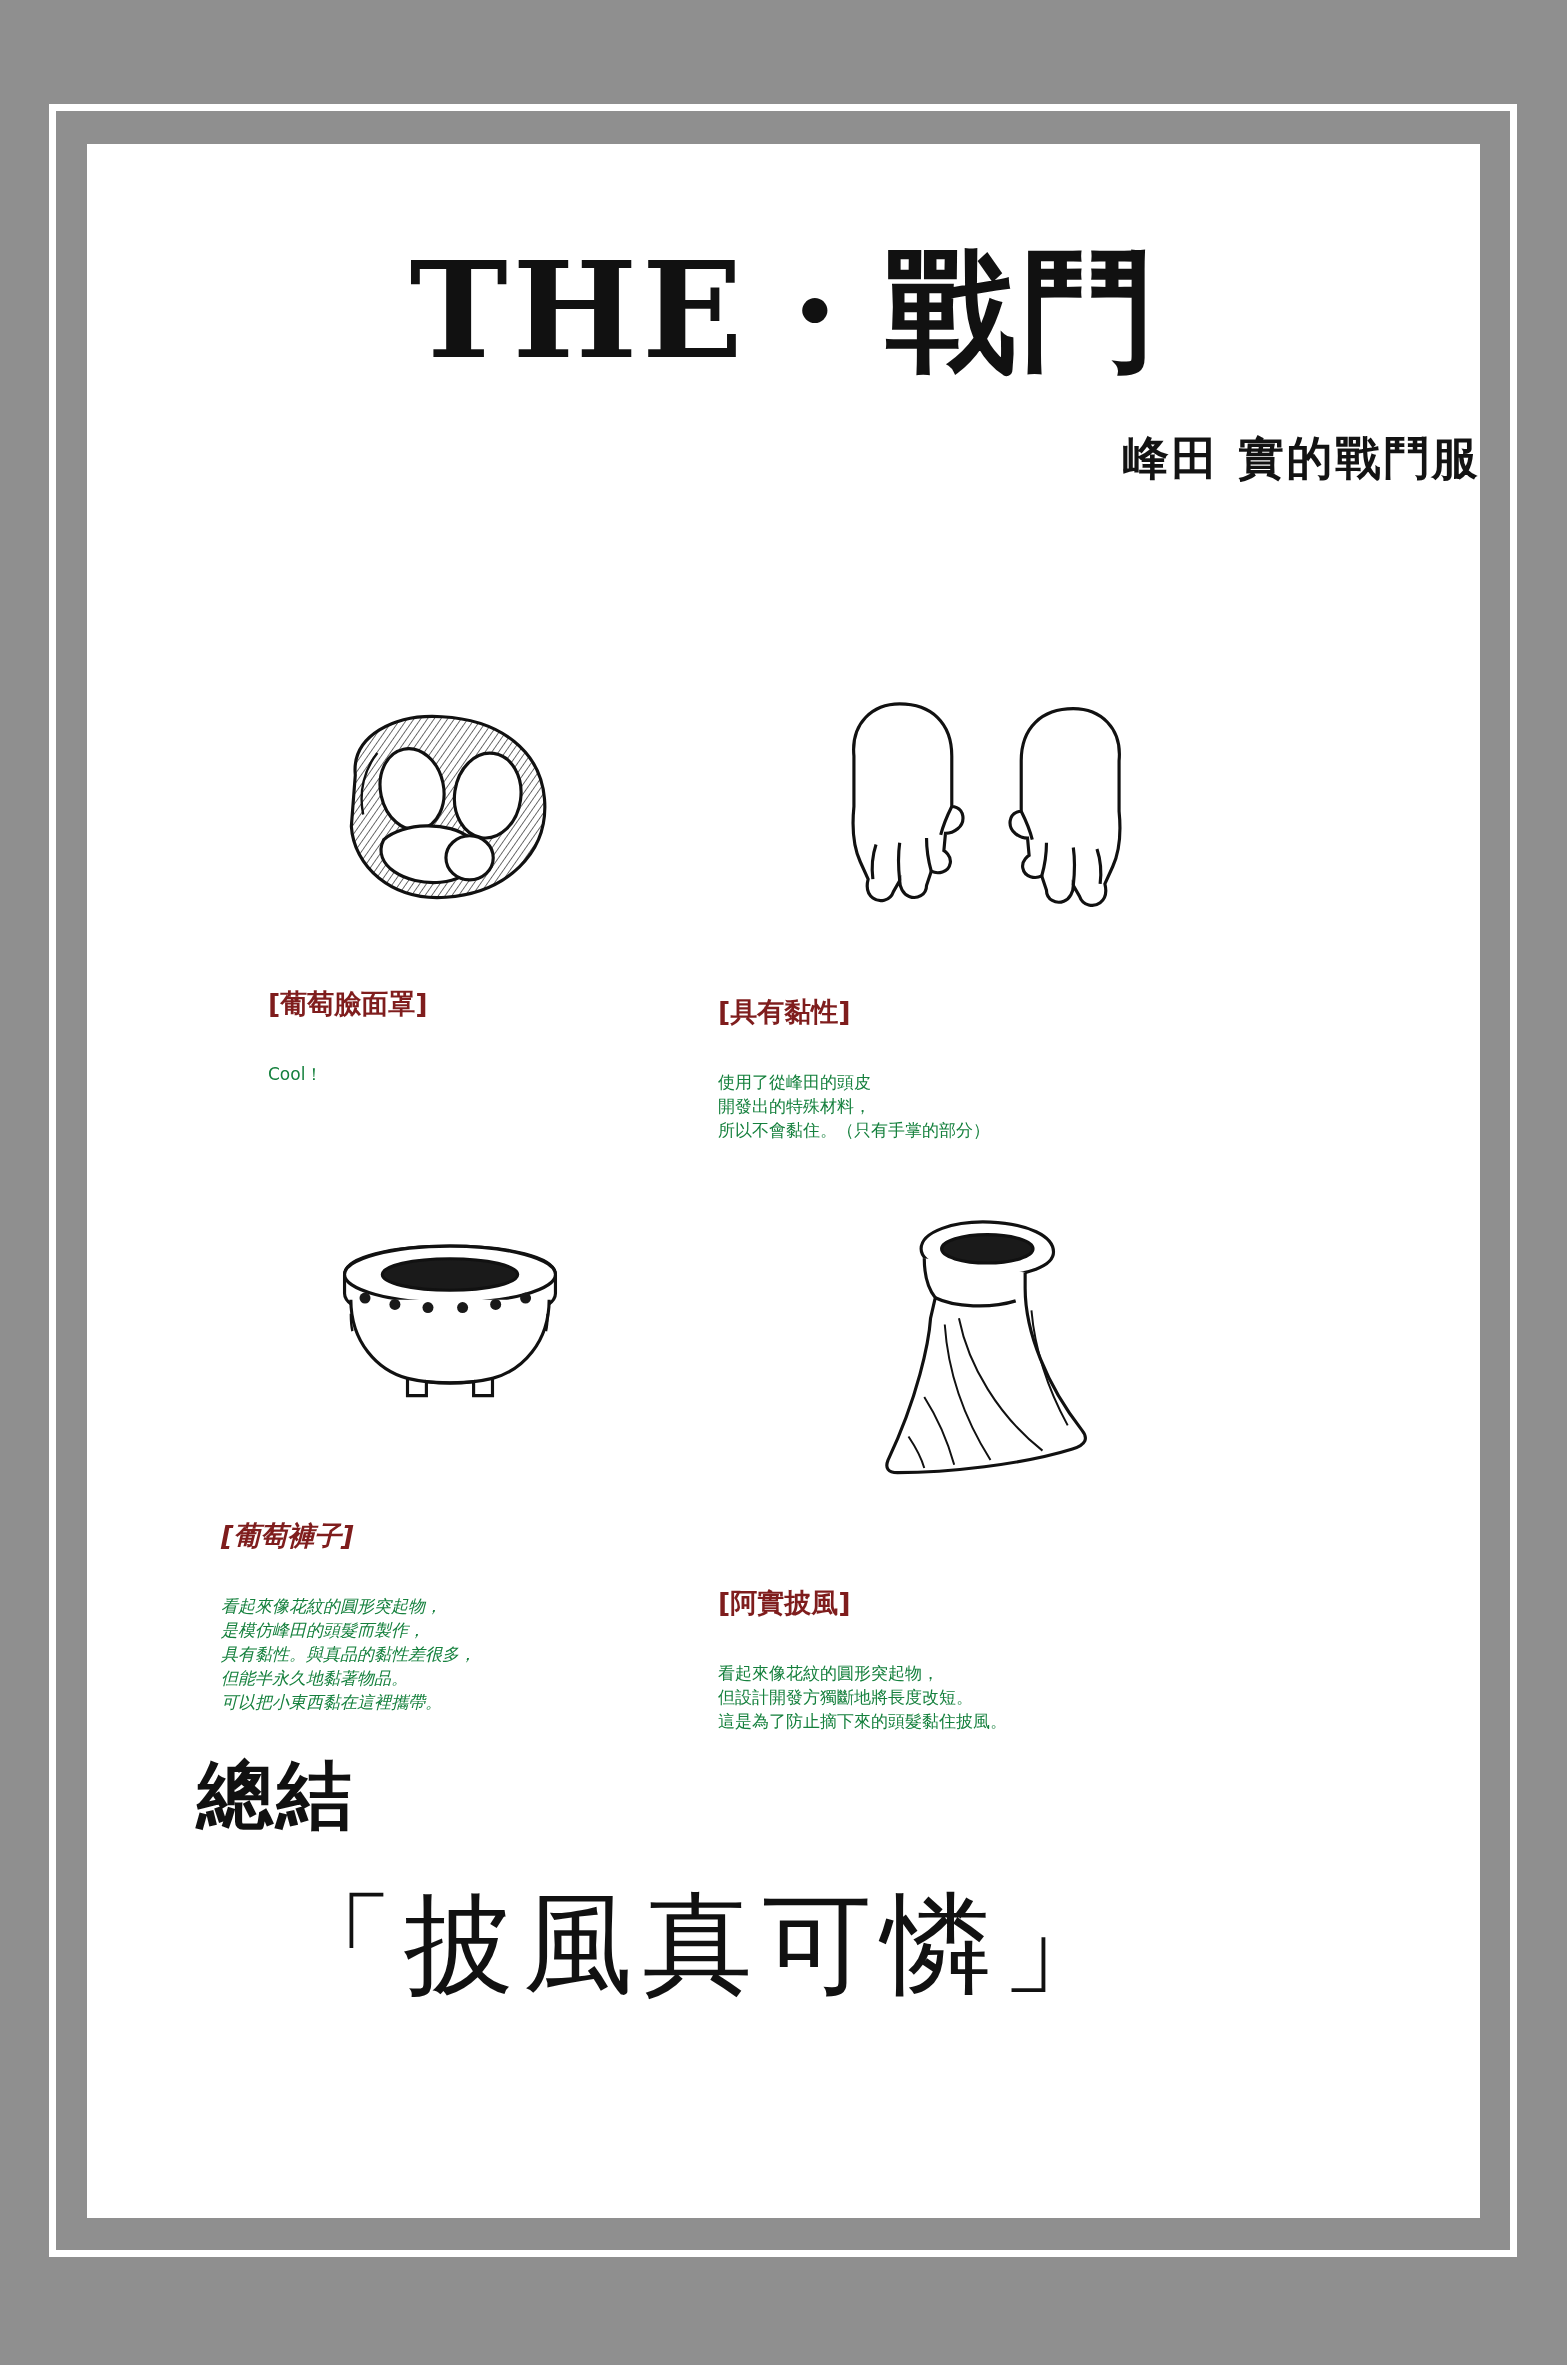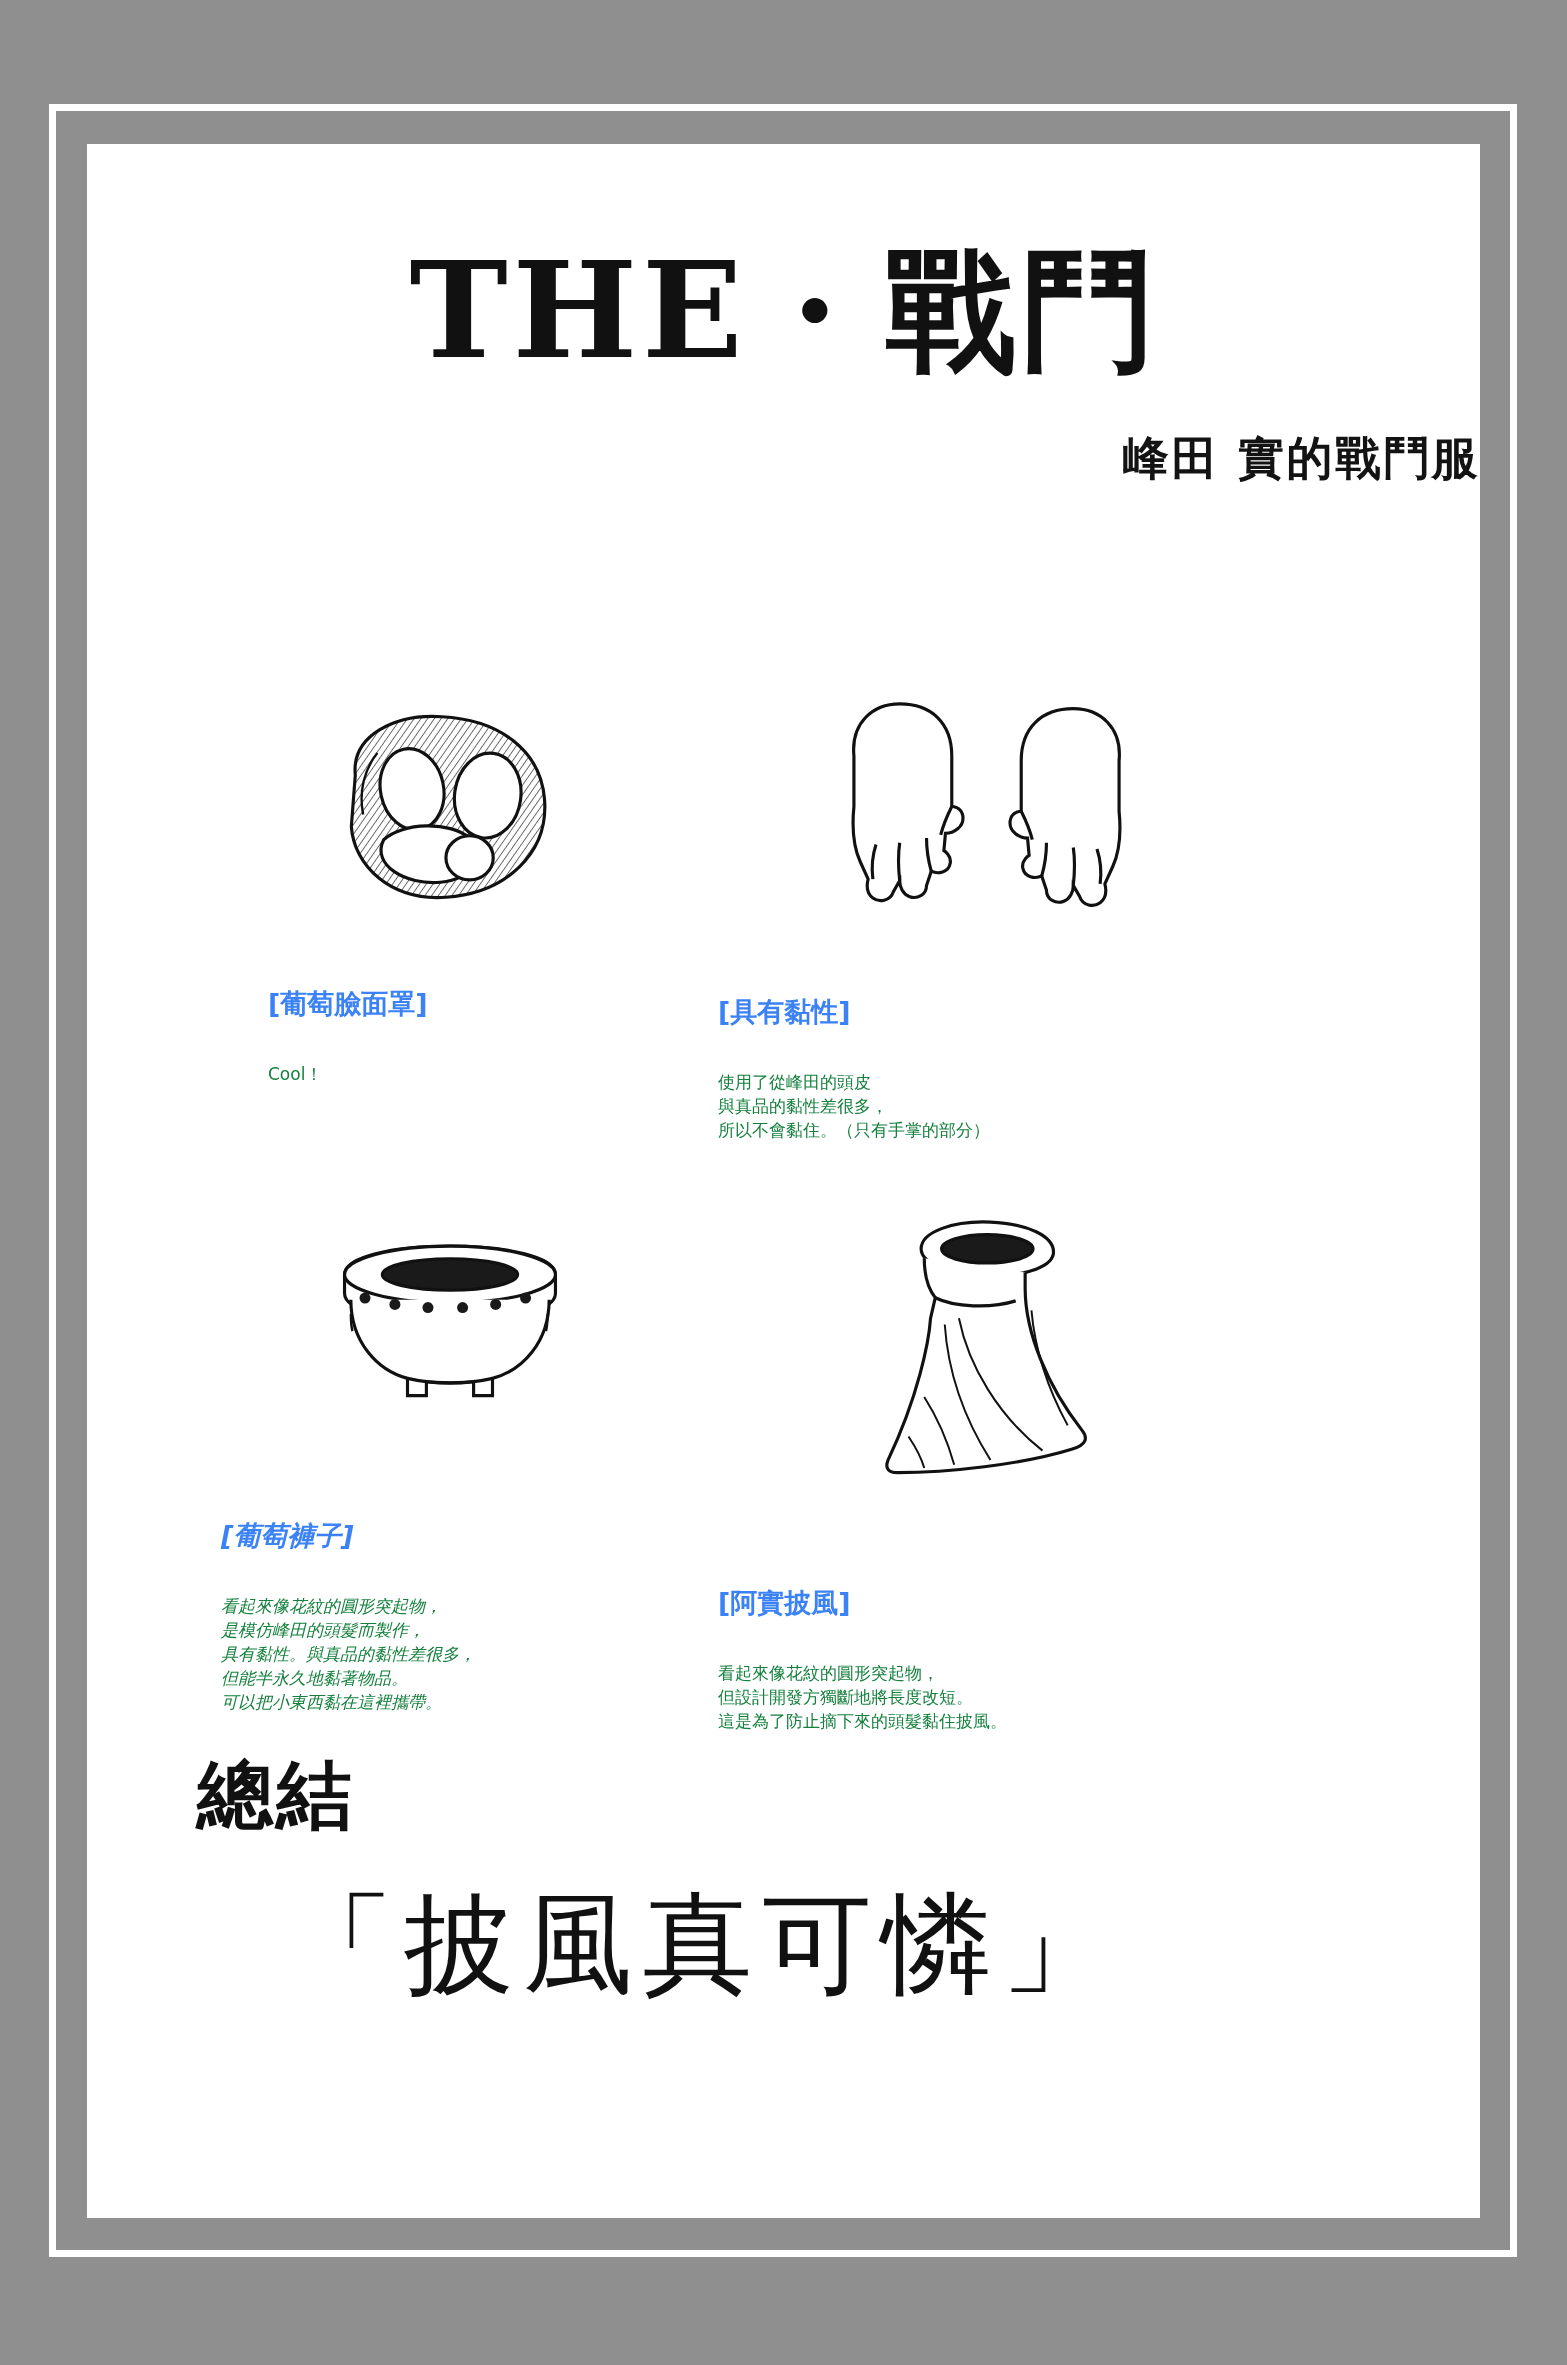--- a/index.html
+++ b/index.html
@@ -82,21 +82,21 @@
   .item-text {
     position: absolute;
     font-size: 26px;
     line-height: 1.42;
     color: #101010;
     white-space: pre-line;
   }
   .item-name {
     font-size: 27px;
     font-weight: bold;
-    color: #3b82f6;
+    color: #7f1d1d;
     display: block;
     margin-bottom: 1.6px;
   }
   .item-desc {
     display: block;
     font-size: 17px;
     color: #15803d;
   }
 
   
@@ -202,21 +202,21 @@
             <path d="M186 156 C186 156 176 176 172 192" fill="none"></path>
             <path d="M160 238 C156 224 154 210 154 196" fill="none"></path>
             <path d="M120 250 C118 232 118 216 120 202" fill="none"></path>
             <path d="M86 248 C84 232 86 216 90 204" fill="none"></path>
           </g>
         </svg>
       </div>
       <div class="item-text txt-gloves">
         <span class="item-name">[具有黏性]</span>
         <span class="item-desc">使用了從峰田的頭皮
-與真品的黏性差很多，
+開發出的特殊材料，
 所以不會黏住。（只有手掌的部分）</span>
       </div>
     </div>
 
     <div class="item" id="item-pants">
       <div class="item-art art-pants">
         <svg width="268" height="181" viewBox="0 0 340 230">
           <g fill="#fff" stroke="#111" stroke-width="4">
             <path d="M36 54 C36 32 96 18 170 18 C244 18 304 32 304 54 L304 78
                      C304 100 244 114 170 114 C96 114 36 100 36 78 Z"></path>

